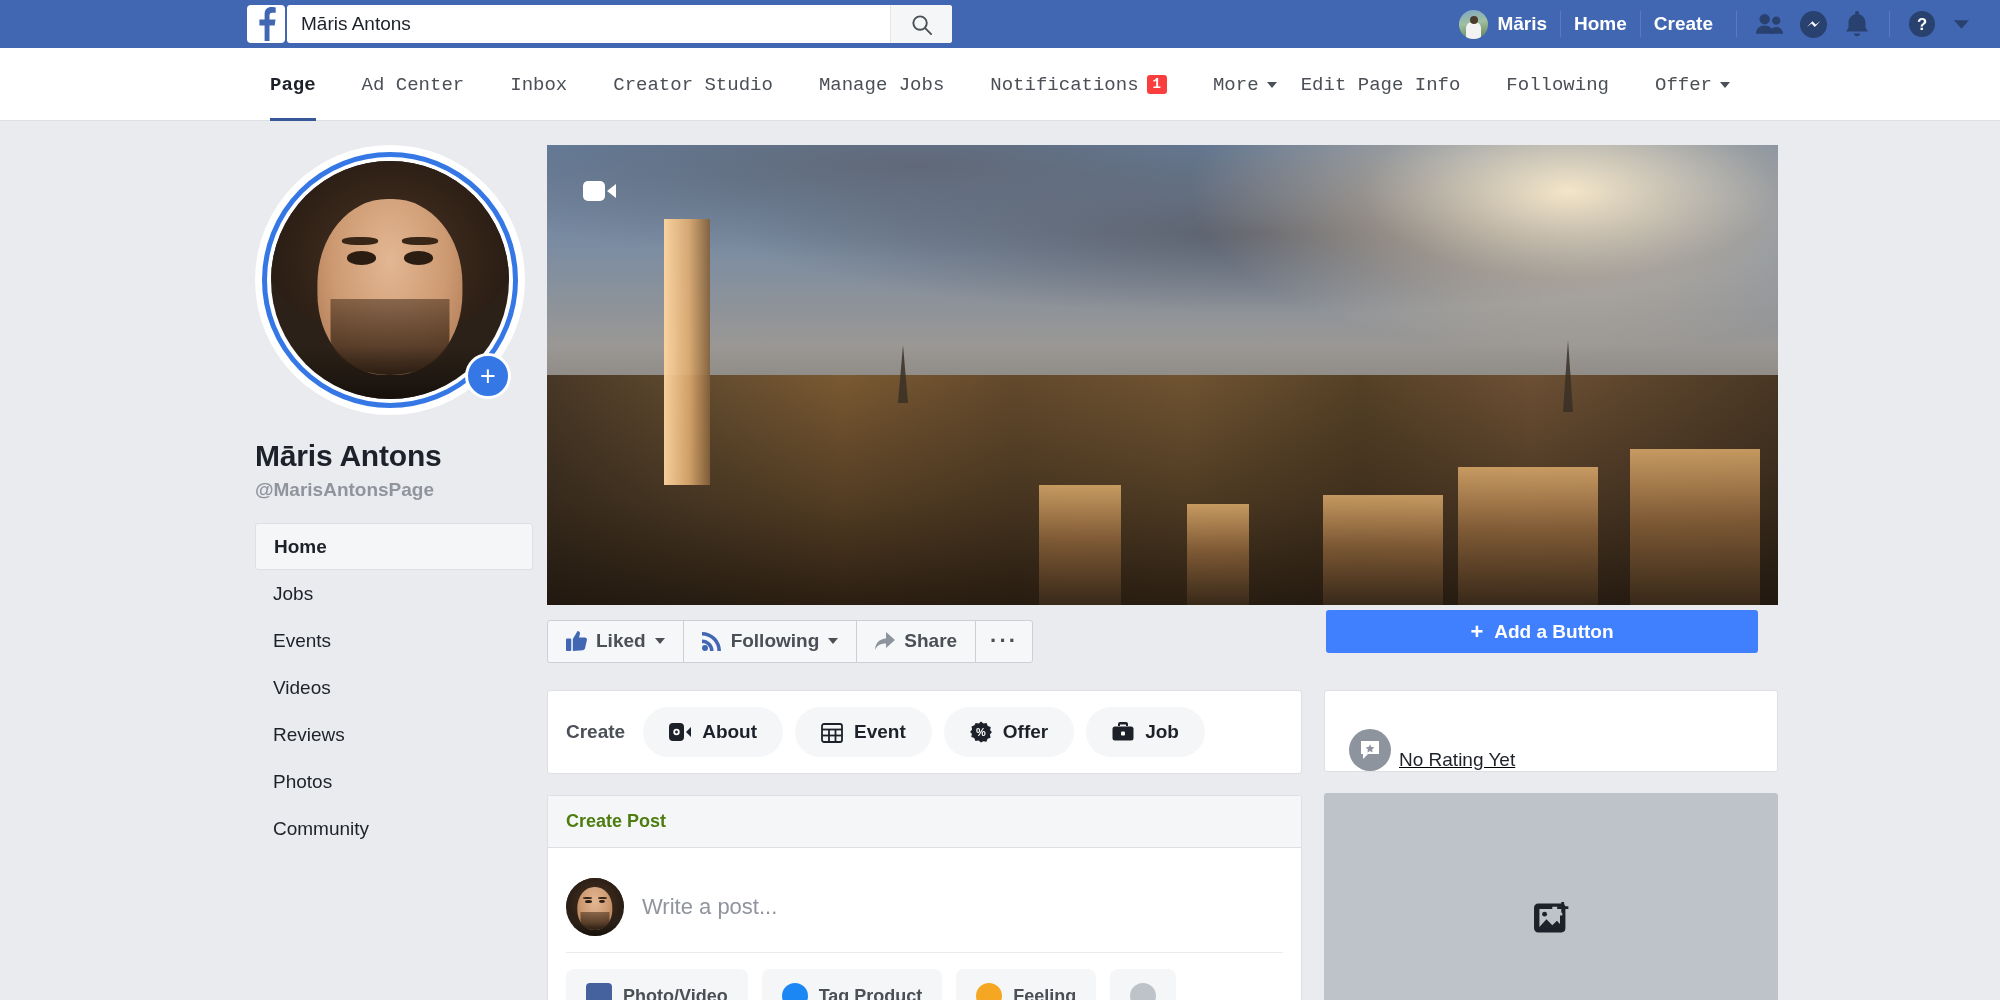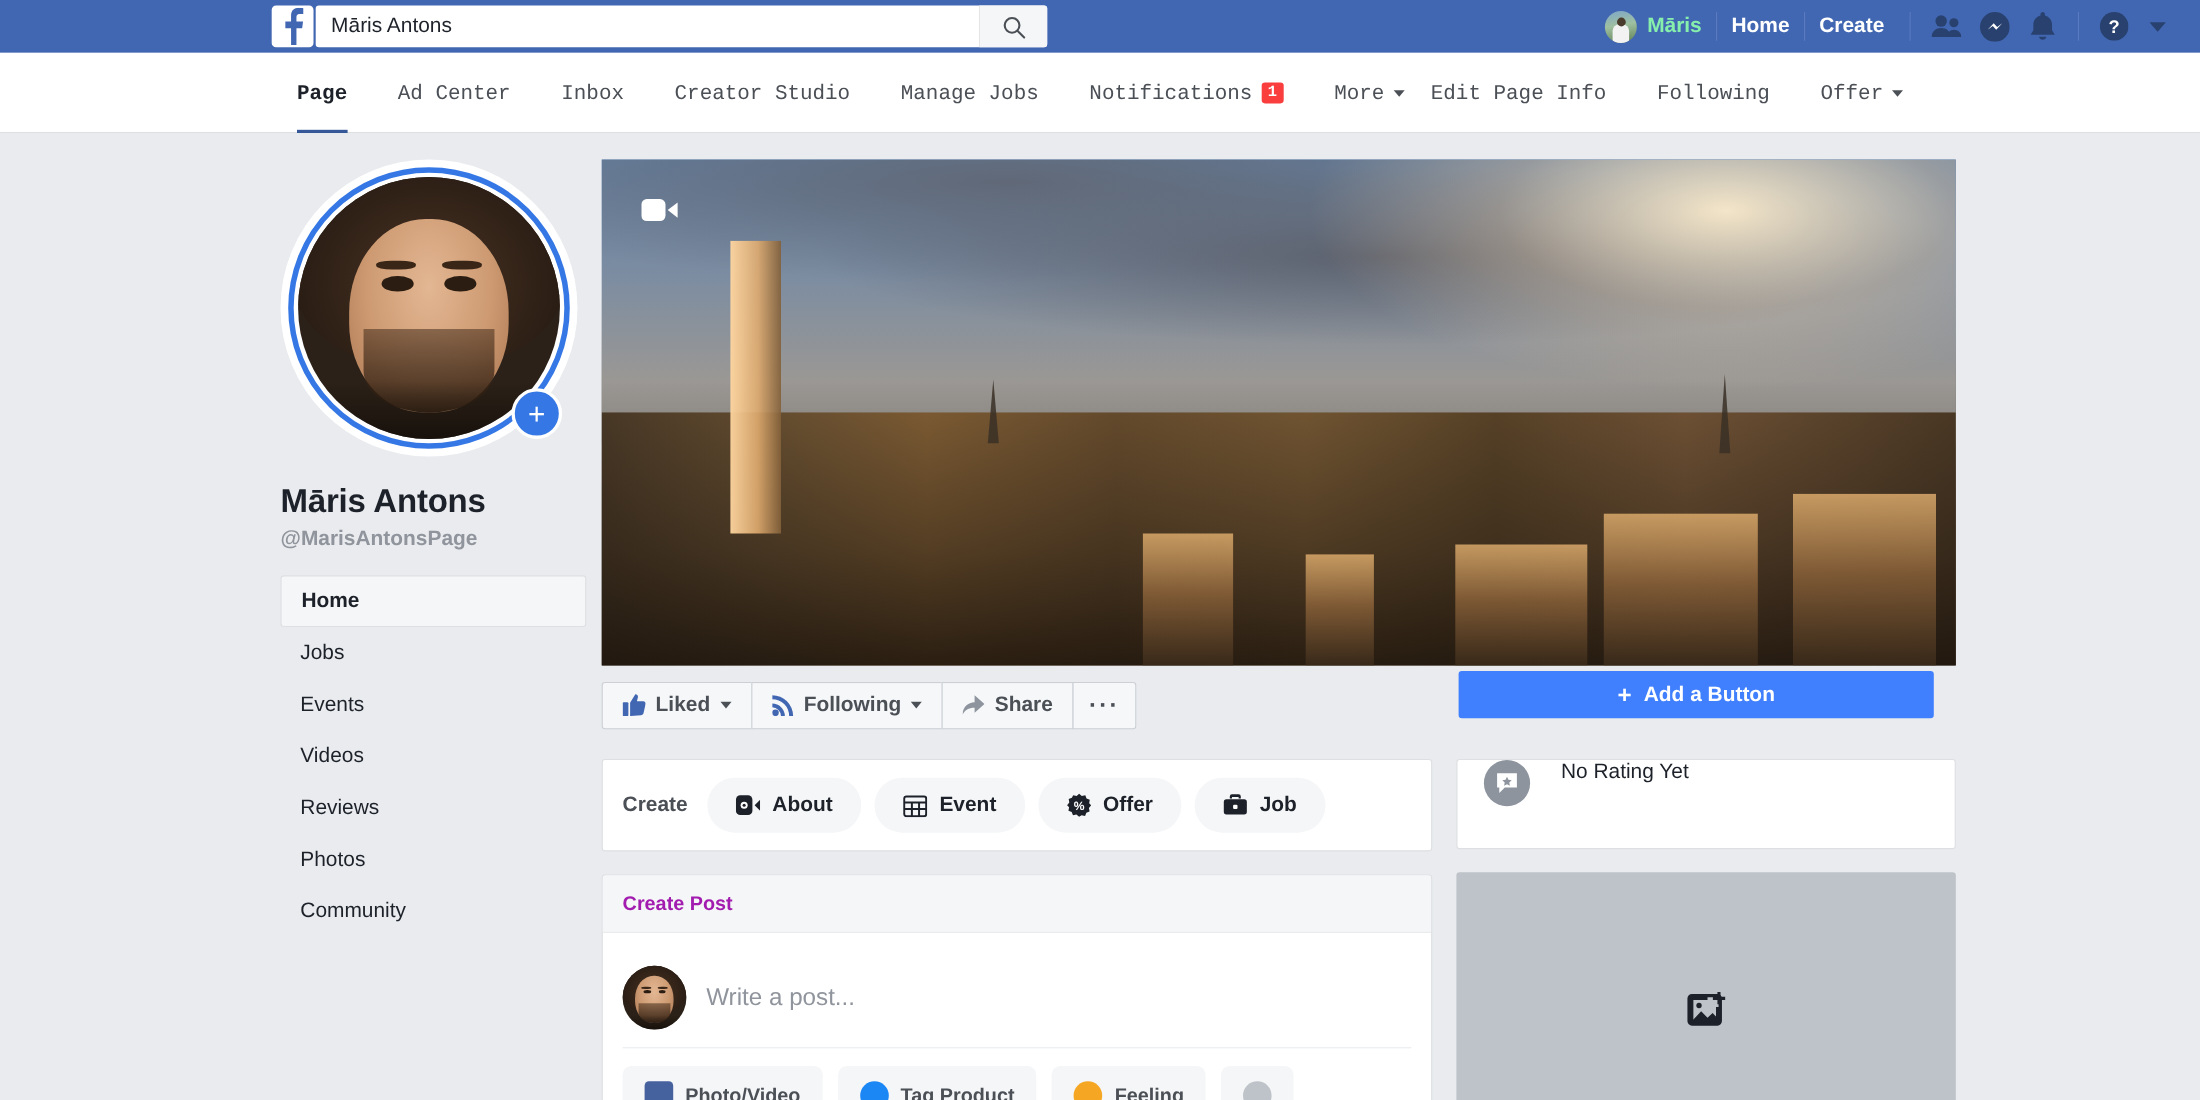--- a/index.html
+++ b/index.html
@@ -298,36 +298,36 @@
   .create-label {
     font-size: 19px; font-weight: bold; color: #4b4f56; margin-right: 6px;
   }
   .pill {
     height: 50px; border-radius: 26px; background: #f5f6f7;
     display: flex; align-items: center; gap: 11px;
     padding: 0 26px; font-size: 19px; font-weight: bold;
     color: #1d2129; cursor: pointer;
   }
   .rating-card {
-    height: 82px; display: flex; align-items: flex-start;
-    padding: 0 24px; gap: 28px;
+    height: 82px; display: flex; align-items: flex-end;
+    padding: 0 24px; gap: 8px; text-decoration: underline;
   }
   .rating-circle {
     width: 42px; height: 42px; border-radius: 50%;
     background: #8d949e; display: flex; align-items: center;
     justify-content: center; flex: none;
   }
   .rating-text { font-size: 19px; color: #1d2129; }
 
   .post-card { margin-top: 21px; }
   .post-head {
     height: 52px; background: #f5f6f7;
     border-bottom: 1px solid #dddfe2;
     display: flex; align-items: center; padding: 0 18px;
-    font-size: 18px; font-weight: bold; color: #a21caf;
+    font-size: 18px; font-weight: bold; color: #4d7c0f;
     border-radius: 3px 3px 0 0;
     text-align: right;
   }
   .post-body { padding: 20px 18px 0 18px; }
   .post-inputrow { display: flex; align-items: center; gap: 18px; height: 78px; }
   .post-avatar {
     width: 58px; height: 58px; border-radius: 50%;
     overflow: hidden; flex: none; position: relative; background: #2b2118;
   }
   .post-input {
@@ -370,21 +370,21 @@
       <svg width="23" height="23" viewBox="0 0 24 24" fill="none" stroke="#4b4f56" stroke-width="2">
         <circle cx="10.5" cy="10.5" r="7"></circle>
           <line x1="15.8" y1="15.8" x2="22" y2="22" stroke-linecap="round"></line>
       </svg>
     </button>
   </div>
 
   <div class="nav-right">
     <div class="nav-account">
       <div class="nav-avatar"></div>
-      <span style="color:#86efac;font-size:19px;font-weight:bold;">Māris</span>
+      <span style="color:#ffffff;font-size:19px;font-weight:bold;">Māris</span>
     </div>
     <div class="nav-div"></div>
     <div class="nav-link">Home</div>
     <div class="nav-div"></div>
     <div class="nav-link">Create</div>
     <div class="nav-div" style="margin:0 10px;"></div>
 
     <div class="nav-icon">
       <svg width="27" height="22" viewBox="0 0 28 22" fill="#28416f">
         <circle cx="9" cy="6" r="5.4"></circle>

